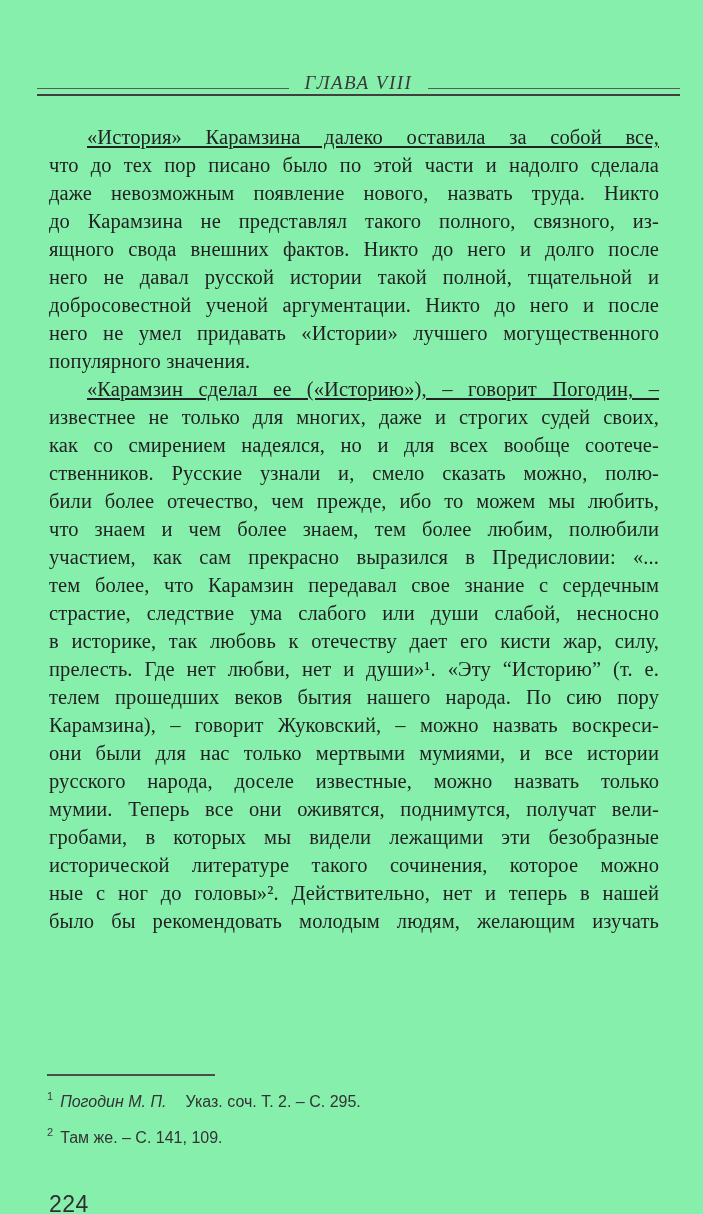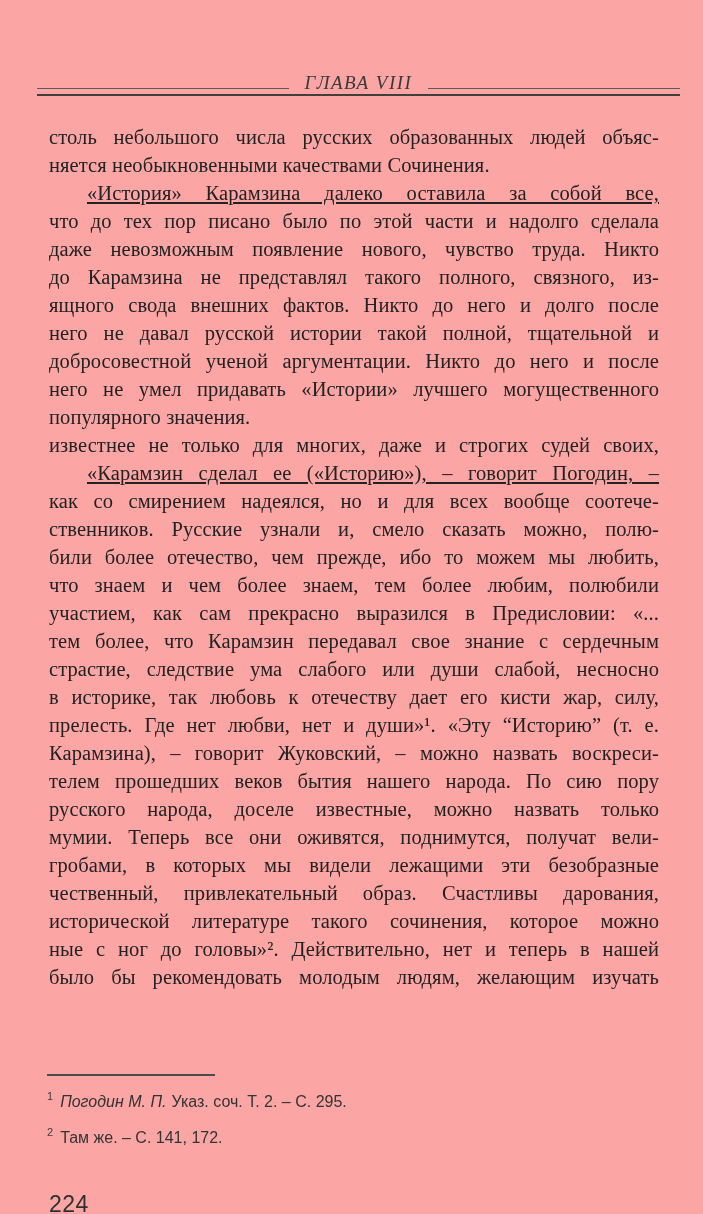--- a/index.html
+++ b/index.html
@@ -3,21 +3,21 @@
 <meta charset="utf-8">
 <style>
   html, body { margin: 0; padding: 0; }
   body { background: #e9e9e7; }
 
   .page {
     position: relative;
     width: 703px;
     height: 1214px;
     margin: 0 auto;
-    background: #fca5a5;
+    background: #86efac;
     font-family: "Liberation Serif", serif;
     color: #222;
     overflow: hidden;
   }
 
   
   .running-head {
     position: absolute;
     top: 72px;
     left: 37px;
@@ -88,21 +88,21 @@
   }
   .fn-marker {
     display: inline-block;
     font-size: 11px;
     vertical-align: 7px;
     margin-right: 7px;
     color: #3c3c3c;
   }
   .fn-author {
     font-style: italic;
-    margin-right: 5px;
+    margin-right: 19px;
   }
   .fn-author:empty { display: none; margin: 0; }
 
   
   .page-number {
     position: absolute;
     top: 1191px;
     left: 49px;
     font-family: "Liberation Sans", sans-serif;
     font-size: 23px;
@@ -119,61 +119,57 @@
     <div class="head-row">
       <div class="head-rule"></div>
       <div class="head-text">ГЛАВА VIII</div>
       <div class="head-rule"></div>
     </div>
     <div class="head-thick-rule"></div>
   </div>
 
   <div class="body-text">
       <div class="paragraph">
-        <div class="t-line">столь небольшого числа русских образованных людей объяс-</div>
-        <div class="t-line flush">няется необыкновенными качествами Сочинения.</div>
-      </div>
-      <div class="paragraph">
         <div class="t-line indent">«История» Карамзина далеко оставила за собой все,</div>
         <div class="t-line">что до тех пор писано было по этой части и надолго сделала</div>
-        <div class="t-line">даже невозможным появление нового, чувство труда. Никто</div>
+        <div class="t-line">даже невозможным появление нового, назвать труда. Никто</div>
         <div class="t-line">до Карамзина не представлял такого полного, связного, из-</div>
         <div class="t-line">ящного свода внешних фактов. Никто до него и долго после</div>
         <div class="t-line">него не давал русской истории такой полной, тщательной и</div>
         <div class="t-line">добросовестной ученой аргументации. Никто до него и после</div>
         <div class="t-line">него не умел придавать «Истории» лучшего могущественного</div>
         <div class="t-line flush">популярного значения.</div>
       </div>
       <div class="paragraph">
+        <div class="t-line indent">«Карамзин сделал ее («Историю»), – говорит Погодин, –</div>
         <div class="t-line">известнее не только для многих, даже и строгих судей своих,</div>
-        <div class="t-line indent">«Карамзин сделал ее («Историю»), – говорит Погодин, –</div>
         <div class="t-line">как со смирением надеялся, но и для всех вообще соотече-</div>
         <div class="t-line">ственников. Русские узнали и, смело сказать можно, полю-</div>
         <div class="t-line">били более отечество, чем прежде, ибо то можем мы любить,</div>
         <div class="t-line">что знаем и чем более знаем, тем более любим, полюбили</div>
         <div class="t-line">участием, как сам прекрасно выразился в Предисловии: «...</div>
         <div class="t-line">тем более, что Карамзин передавал свое знание с сердечным</div>
         <div class="t-line">страстие, следствие ума слабого или души слабой, несносно</div>
         <div class="t-line">в историке, так любовь к отечеству дает его кисти жар, силу,</div>
         <div class="t-line">прелесть. Где нет любви, нет и души»¹. «Эту “Историю” (т. е.</div>
+        <div class="t-line">телем прошедших веков бытия нашего народа. По сию пору</div>
         <div class="t-line">Карамзина), – говорит Жуковский, – можно назвать воскреси-</div>
-        <div class="t-line">телем прошедших веков бытия нашего народа. По сию пору</div>
+        <div class="t-line">они были для нас только мертвыми мумиями, и все истории</div>
         <div class="t-line">русского народа, доселе известные, можно назвать только</div>
         <div class="t-line">мумии. Теперь все они оживятся, поднимутся, получат вели-</div>
         <div class="t-line">гробами, в которых мы видели лежащими эти безобразные</div>
-        <div class="t-line">чественный, привлекательный образ. Счастливы дарования,</div>
         <div class="t-line">исторической литературе такого сочинения, которое можно</div>
         <div class="t-line">ные с ног до головы»². Действительно, нет и теперь в нашей</div>
         <div class="t-line">было бы рекомендовать молодым людям, желающим изучать</div>
       </div>
     </div>
 
   <div class="footnotes">
     <div class="fn-sep"></div>
     <div id="fn-list">
         <div class="fn-row"><span class="fn-marker">1</span><span class="fn-author">Погодин М. П.</span><span class="fn-text">Указ. соч. Т. 2. – С. 295.</span></div>
-        <div class="fn-row"><span class="fn-marker">2</span><span class="fn-text">Там же. – С. 141, 172.</span></div>
+        <div class="fn-row"><span class="fn-marker">2</span><span class="fn-text">Там же. – С. 141, 109.</span></div>
       </div>
   </div>
 
   <div class="page-number">224</div>
 
 </div>
 
 </body></html>

